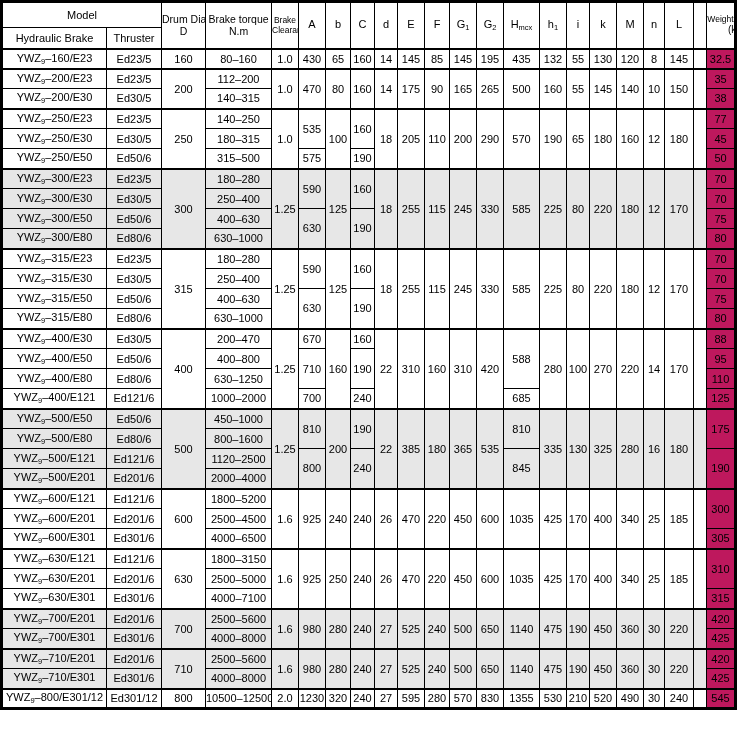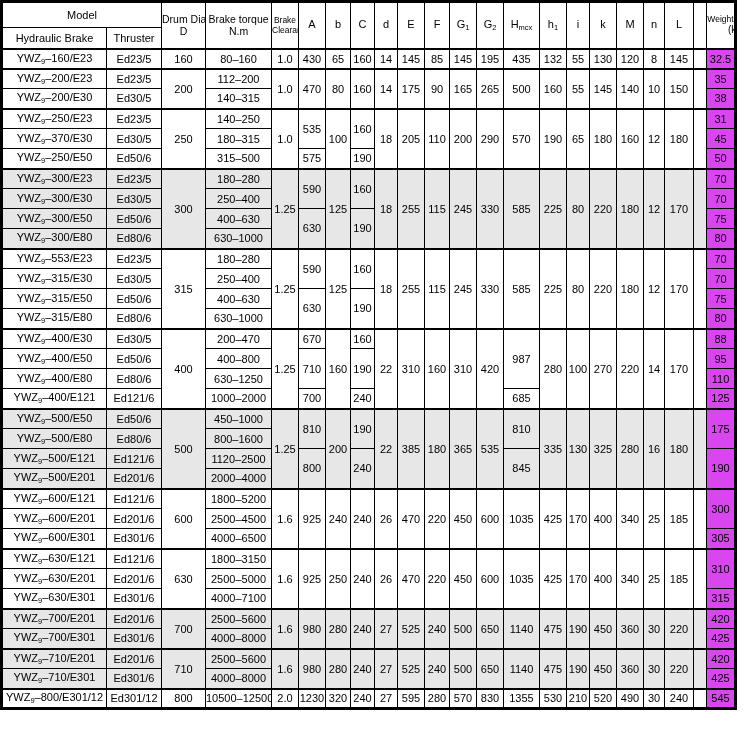--- a/index.html
+++ b/index.html
@@ -29,21 +29,21 @@
   .spec thead tr + tr th { height: 21px; }
   .spec th { font-weight: normal; font-size: 11px; }
   .spec tbody td { height: 20px; font-size: 11px; }
   .sb { font-size: 7.5px; vertical-align: -2px; letter-spacing: 0; }
   th.two div { font-size: 10.5px; line-height: 1.2; }
   th.small div { font-size: 8.5px; line-height: 1.2; text-align: center; }
   th.wth div:first-child { font-size: 8.5px; line-height: 1.1; }
   th.wth div:last-child { font-size: 10px; line-height: 1.1; margin-left: 21px; }
   tr.gs td { border-top: 2px solid #000; }
   td.sh { background: #e7e7e7; }
-  td.wt { background: #d946ef; }
+  td.wt { background: #be185d; }
 </style>
 </head>
 <body>
 
 <div class="wrap">
   <table class="spec">
     <colgroup>
       <col style="width:105px">
         <col style="width:55px">
         <col style="width:44px">
@@ -178,24 +178,24 @@
           <td rowspan="3">200</td>
           <td rowspan="3">290</td>
           <td rowspan="3">570</td>
           <td rowspan="3">190</td>
           <td rowspan="3">65</td>
           <td rowspan="3">180</td>
           <td rowspan="3">160</td>
           <td rowspan="3">12</td>
           <td rowspan="3">180</td>
           <td rowspan="3"></td>
-          <td class="wt">31</td>
-        </tr>
-        <tr>
-          <td><span>YWZ</span><span class="sb">9</span><span>–370/E30</span></td>
+          <td class="wt">77</td>
+        </tr>
+        <tr>
+          <td><span>YWZ</span><span class="sb">9</span><span>–250/E30</span></td>
           <td>Ed30/5</td>
           <td>180–315</td>
           <td class="wt">45</td>
         </tr>
         <tr>
           <td><span>YWZ</span><span class="sb">9</span><span>–250/E50</span></td>
           <td>Ed50/6</td>
           <td>315–500</td>
           <td>575</td>
           <td>190</td>
@@ -239,21 +239,21 @@
           <td rowspan="2" class="sh">190</td>
           <td class="wt">75</td>
         </tr>
         <tr>
           <td class="sh"><span>YWZ</span><span class="sb">9</span><span>–300/E80</span></td>
           <td class="sh">Ed80/6</td>
           <td class="sh">630–1000</td>
           <td class="wt">80</td>
         </tr>
         <tr class="gs">
-          <td><span>YWZ</span><span class="sb">9</span><span>–553/E23</span></td>
+          <td><span>YWZ</span><span class="sb">9</span><span>–315/E23</span></td>
           <td>Ed23/5</td>
           <td rowspan="4">315</td>
           <td>180–280</td>
           <td rowspan="4">1.25</td>
           <td rowspan="2">590</td>
           <td rowspan="4">125</td>
           <td rowspan="2">160</td>
           <td rowspan="4">18</td>
           <td rowspan="4">255</td>
           <td rowspan="4">115</td>
@@ -296,21 +296,21 @@
           <td>200–470</td>
           <td rowspan="4">1.25</td>
           <td>670</td>
           <td rowspan="4">160</td>
           <td>160</td>
           <td rowspan="4">22</td>
           <td rowspan="4">310</td>
           <td rowspan="4">160</td>
           <td rowspan="4">310</td>
           <td rowspan="4">420</td>
-          <td rowspan="3">987</td>
+          <td rowspan="3">588</td>
           <td rowspan="4">280</td>
           <td rowspan="4">100</td>
           <td rowspan="4">270</td>
           <td rowspan="4">220</td>
           <td rowspan="4">14</td>
           <td rowspan="4">170</td>
           <td rowspan="4"></td>
           <td class="wt">88</td>
         </tr>
         <tr>

